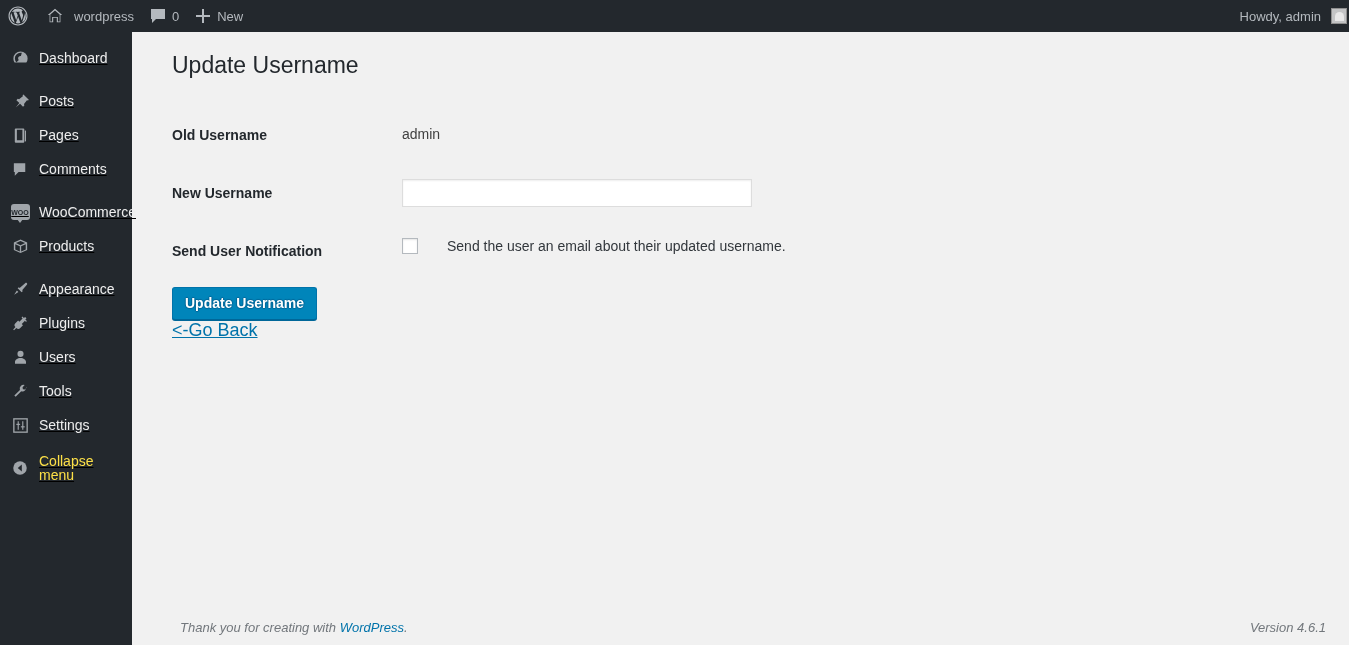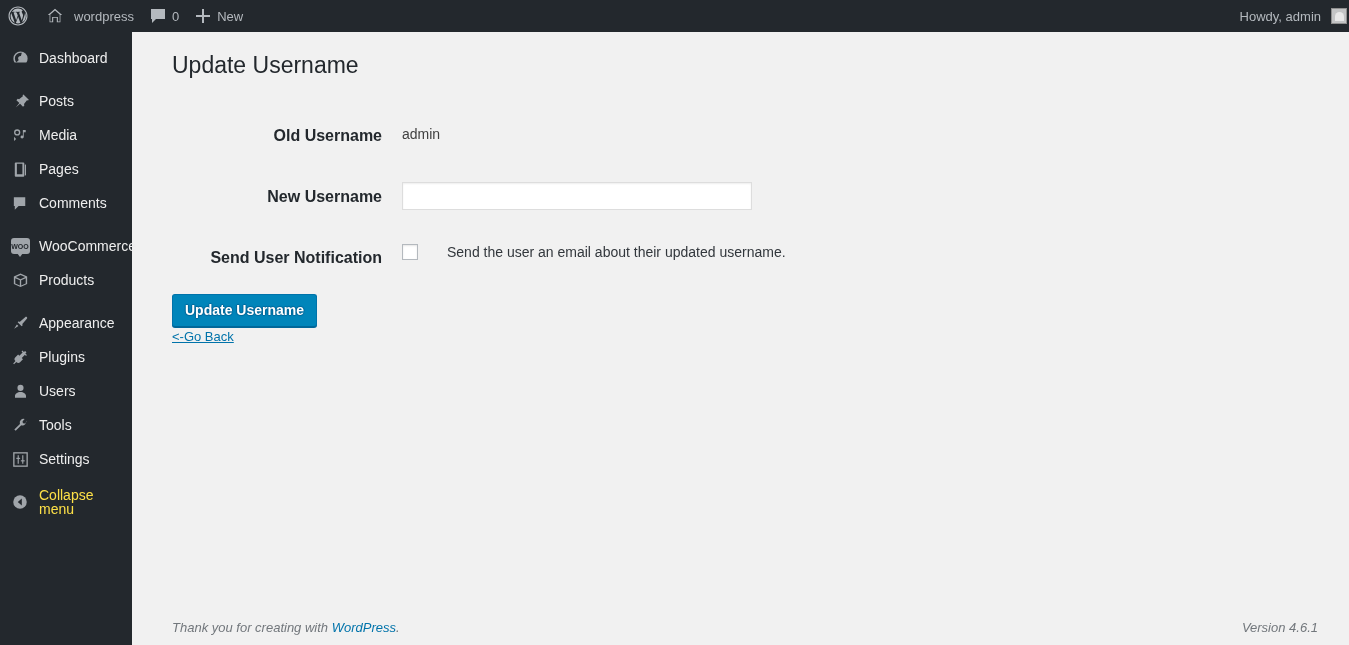--- a/index.html
+++ b/index.html
@@ -47,20 +47,21 @@
     background:#e8e8e8;
     border-radius:50% 50% 0 0;
   }
   .ab-icon svg { display: block; }
 
   
   #adminmenu {
     position: absolute; top: 32px; left: 0;
     width: 132px; height: 613px;
     background: #23282d;
+    text-decoration: underline;
   }
   .menu-item {
     display: flex; align-items: center;
     height: 34px;
     padding-left: 10px;
     color: #eee;
     font-size: 14px;
     text-decoration: none;
     cursor: pointer;
   }
@@ -115,24 +116,24 @@
     color: #23282d;
     margin: 0;
     padding: 9px 0 4px 0;
     line-height: 29px;
   }
 
   .form-table { margin-top: 22px; border-collapse: collapse; }
   .form-table tr { }
   .form-table th {
     width: 220px;
-    text-align: right;
+    text-align: left;
     vertical-align: top;
     font-weight: 600;
-    font-size: 16px;
+    font-size: 14px;
     color: #23282d;
     padding: 20px 10px 20px 0;
     line-height: 1.3;
   }
   .form-table td {
     vertical-align: top;
     padding: 15px 10px;
     font-size: 14px;
     line-height: 1.3;
     color: #32373c;
@@ -179,30 +180,30 @@
     font-weight: 600;
     line-height: 1;
     padding: 8px 12px 9px;
     border-radius: 3px;
     cursor: pointer;
     font-family: "Liberation Sans", sans-serif;
     text-shadow: 0 -1px 1px #006799, 1px 0 1px #006799, 0 1px 1px #006799, -1px 0 1px #006799;
   }
   .go-back {
     display: inline-block;
-    font-size: 13px;
+    font-size: 18px;
     color: #0073aa;
     text-decoration: underline;
     cursor: pointer;
   }
 
   
   #wpfooter {
     position: absolute;
-    left: 152px; bottom: 0;
+    left: 160px; bottom: 0;
     width: 1186px;
     padding: 10px 20px;
     color: #72777c;
     font-size: 13px;
     font-style: italic;
     background: #f1f1f1;
   }
   #wpfooter .left { float: left; }
   #wpfooter .right { float: right; font-style: italic; margin-left: 48px; }
   #wpfooter a { color: #0073aa; text-decoration: none; font-style: italic; }
@@ -275,29 +276,20 @@
 
   <a class="menu-item">
     <span class="menu-icon">
       <svg width="19" height="19" viewBox="0 0 20 20" fill="currentColor">
         <path d="M13.1 2.5l-1.05 1.05.7.7-4.25 3.3-1.4-.35-1.4 1.4 3.1 3.1-3.85 4.6 4.6-3.85 3.1 3.1 1.4-1.4-.35-1.4 3.3-4.25.7.7 1.05-1.05-5.65-5.65z"></path>
       </svg>
     </span>
     <span class="menu-label">Posts</span>
   </a>
 
-  <a class="menu-item">
-    <span class="menu-icon">
-      <svg width="19" height="19" viewBox="0 0 20 20" fill="currentColor">
-        <path d="M6.5 3.5a3.3 3.3 0 100 6.6 3.3 3.3 0 000-6.6zm0 1.4a1.9 1.9 0 110 3.8 1.9 1.9 0 010-3.8zM12.5 4.2v6.1a1.9 1.9 0 00-.8-.18c-.95 0-1.7.7-1.7 1.55s.75 1.55 1.7 1.55 1.7-.7 1.7-1.55V6.5h2.1V4.2h-3z"></path>
-        <path d="M3.2 11.4l2.2 2.2-2.2 2.2v-4.4z"></path>
-      </svg>
-    </span>
-    <span class="menu-label">Media</span>
-  </a>
 
   <a class="menu-item">
     <span class="menu-icon">
       <svg width="19" height="19" viewBox="0 0 20 20" fill="currentColor">
         <path d="M5 2.5h8a1 1 0 011 1v13a1 1 0 01-1 1H5a1 1 0 01-1-1v-13a1 1 0 011-1zm1.2 1.4v11.2H12V3.9H6.2z"></path>
         <path d="M14.6 4.8h1.2v11.4h-1.2z"></path>
       </svg>
     </span>
     <span class="menu-label">Pages</span>
   </a>

